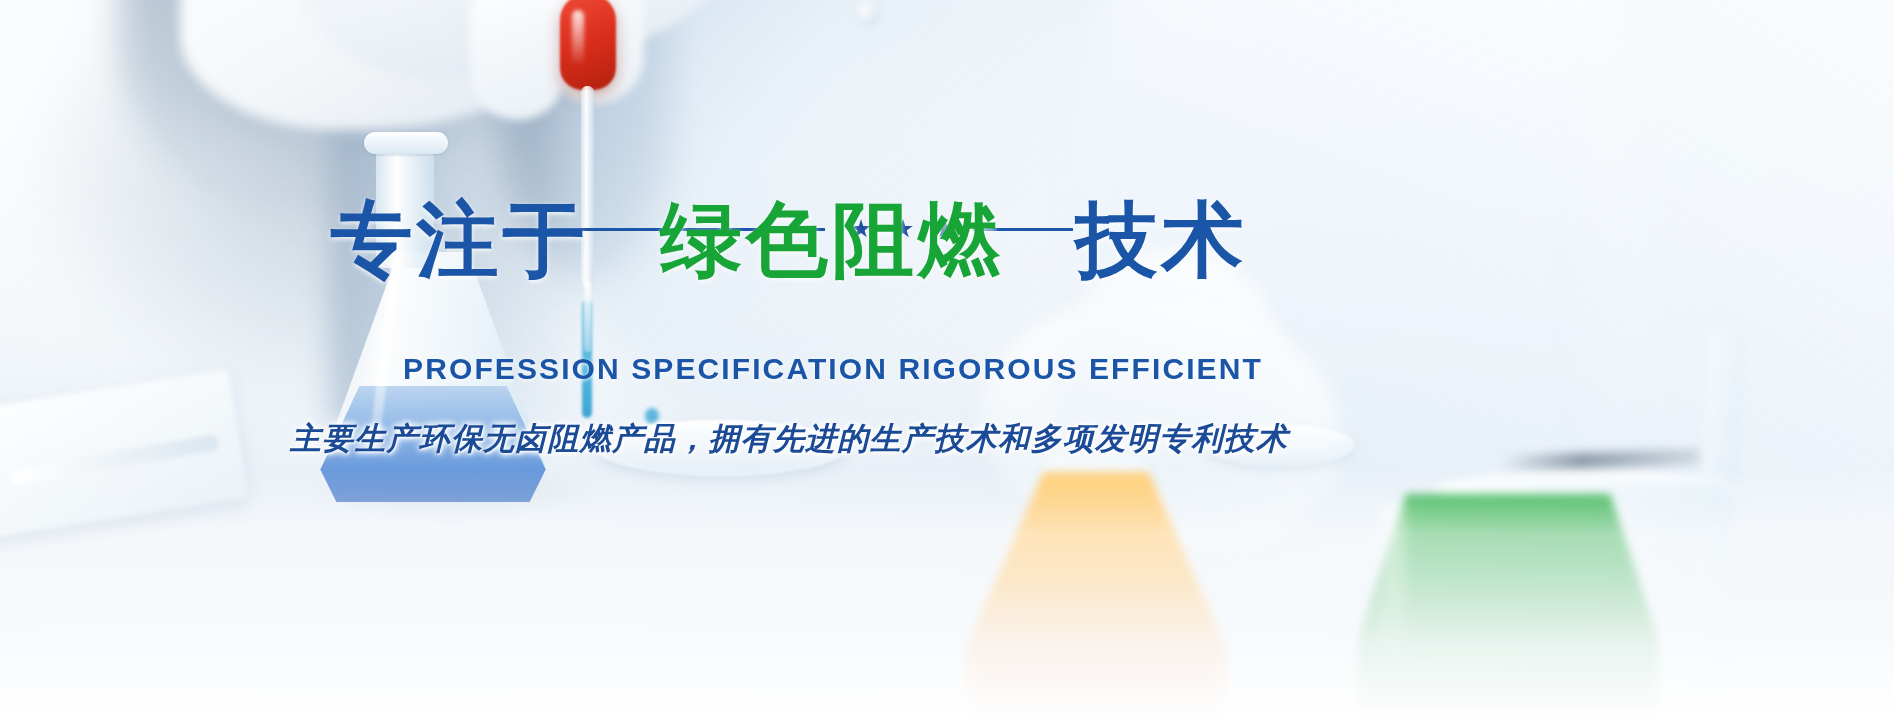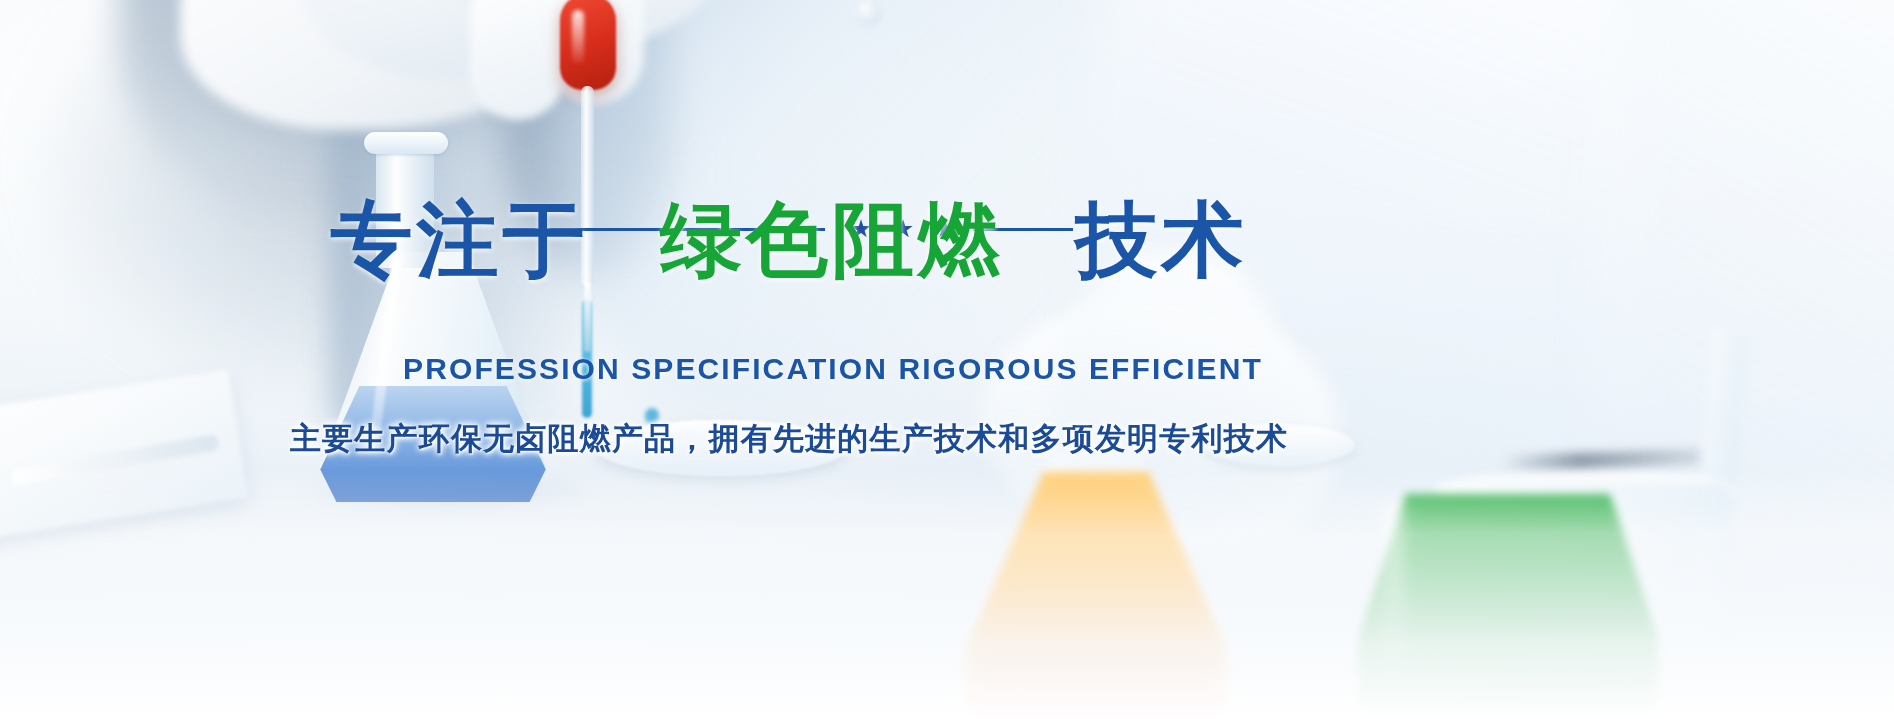--- a/index.html
+++ b/index.html
@@ -315,20 +315,21 @@
     position:absolute;left:0;top:418px;width:1578px;
     text-align:center;
     color:#1b4a96;
     font-size:31px;
     font-weight:bold;
     letter-spacing:1.2px;
     white-space:nowrap;
     text-shadow:
       0 0 6px #ffffff, 0 0 6px #ffffff, 0 0 10px #ffffff,
       1px 1px 2px rgba(255,255,255,0.95);
+    font-style: italic;
   }
 </style>
 </head>
 <body>
 
 <div id="banner">
 
   <div class="bg-base"></div>
   <div class="coat-shadow"></div>
   <div class="coat-dark"></div>

